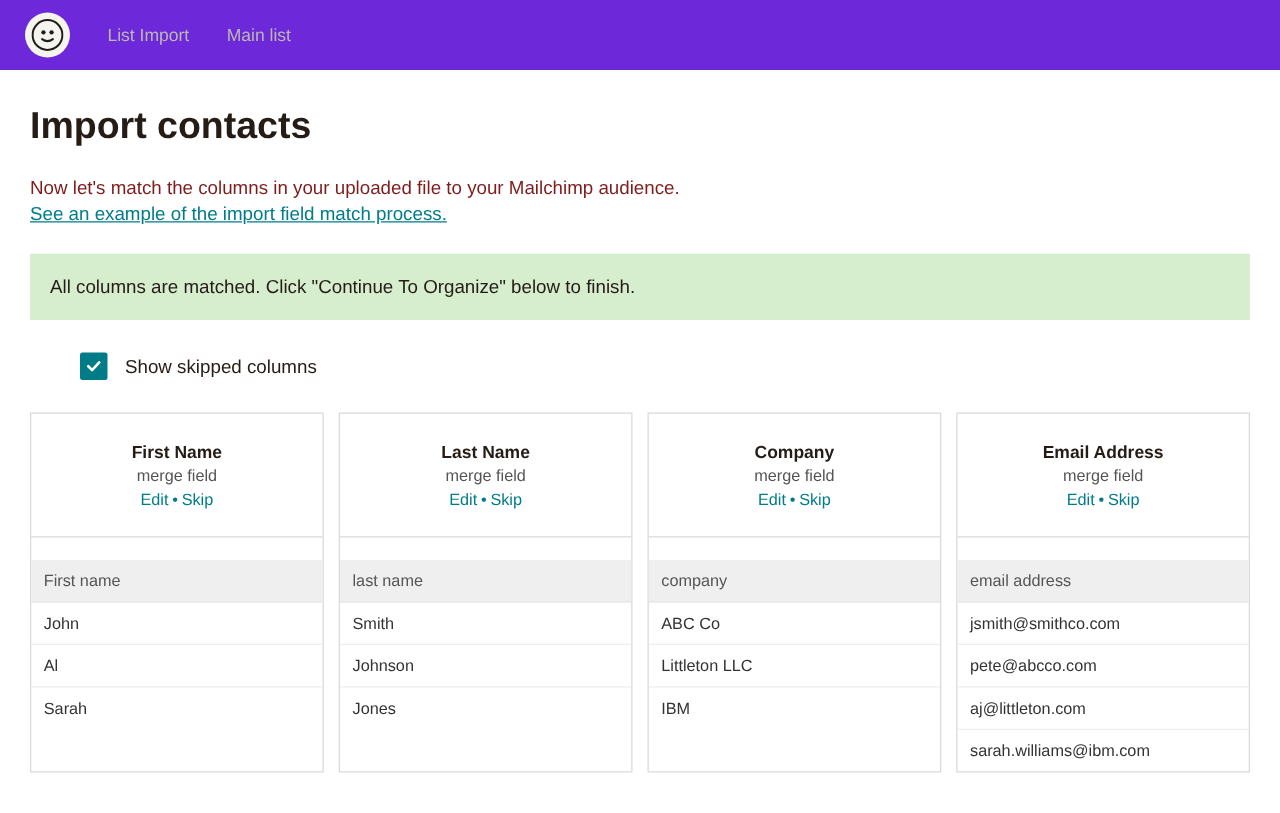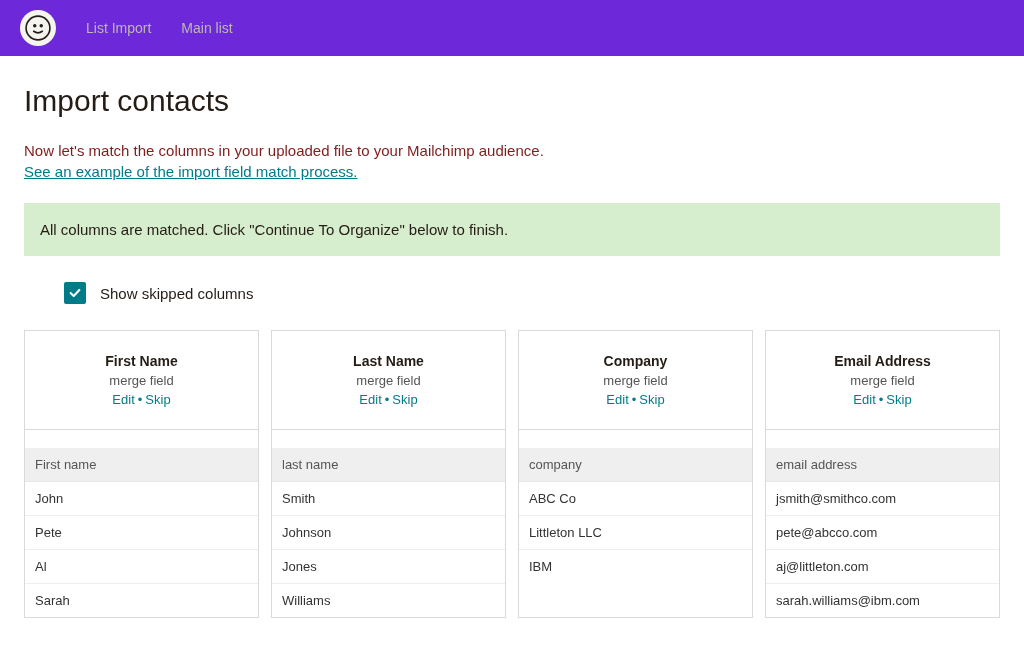--- a/index.html
+++ b/index.html
@@ -28,21 +28,21 @@
     color: #bdb8b2;
     font-size: 14px;
     text-decoration: none;
     cursor: pointer;
   }
   .main {
     padding: 28px 24px 24px 24px;
   }
   h1.page-title {
     font-size: 30px;
-    font-weight: 400;
+    font-weight: 700;
     color: #241c15;
     margin-bottom: 24px;
   }
   .instruction {
     font-size: 15px;
     color: #7f1d1d;
     margin-bottom: 4px;
   }
   .example-link {
     color: #007c89;
@@ -172,35 +172,33 @@
 
   <div class="cols" id="cols-root">
       <div class="col">
         <div class="col-header">
           <div class="col-title">First Name</div>
           <div class="col-sub">merge field</div>
           <div class="col-actions"><span class="link">Edit</span><span class="dot">•</span><span class="link">Skip</span></div>
         </div>
         <div class="source-header">First name</div>
         <div class="cell">John</div>
-        <div class="cell">Pete</div>
         <div class="cell">Al</div>
         <div class="cell">Sarah</div>
       </div>
       <div class="col">
         <div class="col-header">
           <div class="col-title">Last Name</div>
           <div class="col-sub">merge field</div>
           <div class="col-actions"><span class="link">Edit</span><span class="dot">•</span><span class="link">Skip</span></div>
         </div>
         <div class="source-header">last name</div>
         <div class="cell">Smith</div>
         <div class="cell">Johnson</div>
         <div class="cell">Jones</div>
-        <div class="cell">Williams</div>
       </div>
       <div class="col">
         <div class="col-header">
           <div class="col-title">Company</div>
           <div class="col-sub">merge field</div>
           <div class="col-actions"><span class="link">Edit</span><span class="dot">•</span><span class="link">Skip</span></div>
         </div>
         <div class="source-header">company</div>
         <div class="cell">ABC Co</div>
         <div class="cell">Littleton LLC</div>

